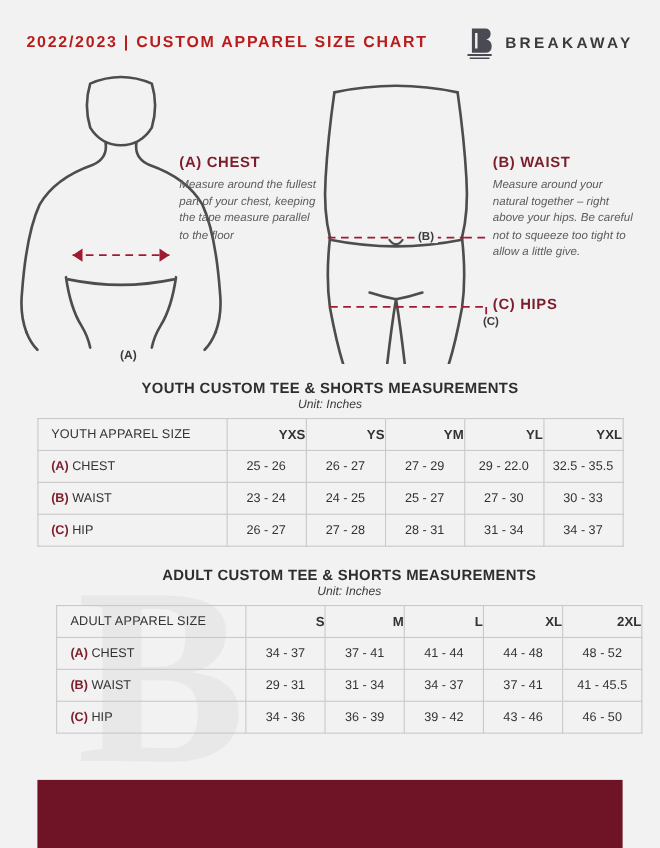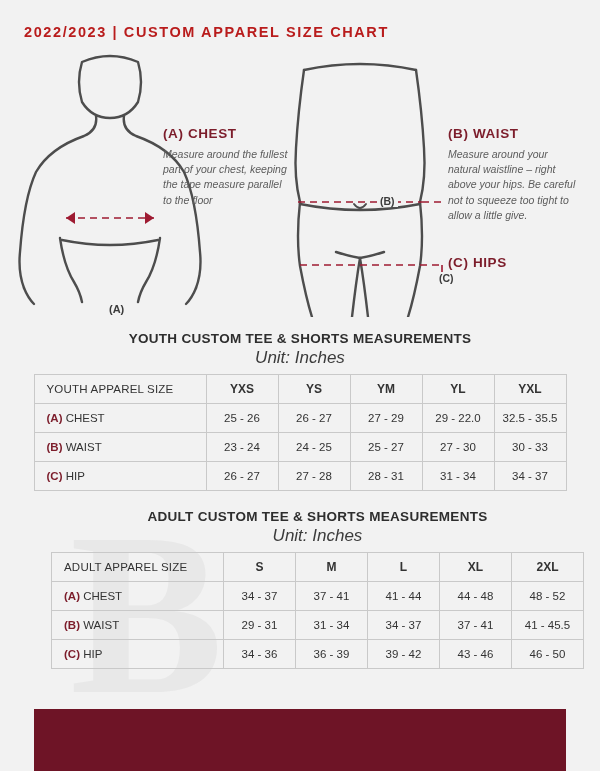--- a/index.html
+++ b/index.html
@@ -85,21 +85,21 @@
   .section { position: relative; z-index: 2; margin-top: 6px; }
   .section-title {
     text-align: center;
     font-size: 13.5px;
     font-weight: bold;
     letter-spacing: 0.3px;
     color: #2e2e2e;
   }
   .section-unit {
     text-align: center;
-    font-size: 17px;
+    font-size: 11px;
     font-style: italic;
     color: #3b3b3b;
     margin-top: 2px;
     margin-bottom: 6px;
   }
   table {
     width: 532px;
     margin: 0 auto;
     border-collapse: collapse;
     table-layout: fixed;
@@ -113,21 +113,21 @@
   th.rowhead, td.rowhead {
     text-align: left;
     padding-left: 12px;
     font-weight: normal;
   }
   th.rowhead { font-size: 11.5px; color: #333; letter-spacing: .2px; }
   td.rowhead .tag { color: #7c1d2b; font-weight: bold; }
   th.sizecol {
     font-weight: bold;
     font-size: 12px;
-    text-align: center;
+    text-align: right;
     color: #333;
   }
   td.val { text-align: center; }
   col.c0 { width: 172px; }
   col.cx { width: 72px; }
 
   
   .footer-bar {
     position: absolute;
     left: 34px; right: 34px; bottom: 0;
@@ -139,20 +139,31 @@
 </head>
 <body>
 
 <div class="page">
 
   <div class="watermark">B</div>
 
   <div class="header">
     <div class="header-title">2022/2023  |  CUSTOM APPAREL SIZE CHART</div>
     <div class="header-spacer"></div>
+    <div class="brand">
+      <div class="brand-mark">
+        <svg width="26" height="30" viewBox="0 0 26 30" aria-hidden="true">
+          <path d="M6 2 L18 2 Q23 2 23 7 Q23 11 19 12 Q24 13 24 18 Q24 24 18 24 L6 24 Z" fill="#4a4a52"></path>
+          <path d="M10 6 L10 20" stroke="#f2f2f2" stroke-width="2.2" fill="none"></path>
+          <path d="M2 26 L24 26" stroke="#4a4a52" stroke-width="2" fill="none"></path>
+          <path d="M4 29 L22 29" stroke="#4a4a52" stroke-width="1.4" fill="none"></path>
+        </svg>
+      </div>
+      <div class="brand-name">BREAKAWAY</div>
+    </div>
   </div>
 
   <div class="illustration">
 
     <div class="fig fig-torso">
       <svg width="200" height="265" viewBox="0 0 200 265" aria-hidden="true">
         <g fill="none" stroke="#4d4d4d" stroke-width="2.4" stroke-linecap="round" stroke-linejoin="round">
 
           <path d="M72 10 Q100 -2 128 10 Q134 30 128 50 Q118 66 100 66 Q82 66 72 50 Q66 30 72 10 Z"></path>
 
@@ -216,21 +227,21 @@
       <line x1="172" y1="213" x2="172" y2="228" stroke="#9e1b32" stroke-width="1.6" stroke-dasharray="7,5"></line>
     </svg>
     <div style="position:absolute; left:436px; top:222px; font-size:10.5px; font-weight:bold; color:#3b3b3b; background:#f2f2f2; padding:0 3px;">(C)</div>
 
     <div class="callout callout-chest">
       <h3>(A) CHEST</h3>
       <p>Measure around the fullest part of your chest, keeping the tape measure parallel to the floor</p>
     </div>
     <div class="callout callout-waist">
       <h3>(B) WAIST</h3>
-      <p>Measure around your natural waistline – right above your hips. Be careful not to squeeze too tight to allow a little give.</p>
+      <p>Measure around your natural together – right above your hips. Be careful not to squeeze too tight to allow a little give.</p>
     </div>
     <div class="callout callout-hips">
       <h3>(C) HIPS</h3>
     </div>
   </div>
 
   <div class="section">
     <div class="section-title">YOUTH CUSTOM TEE &amp; SHORTS MEASUREMENTS</div>
     <div class="section-unit">Unit: Inches</div>
     <table>

